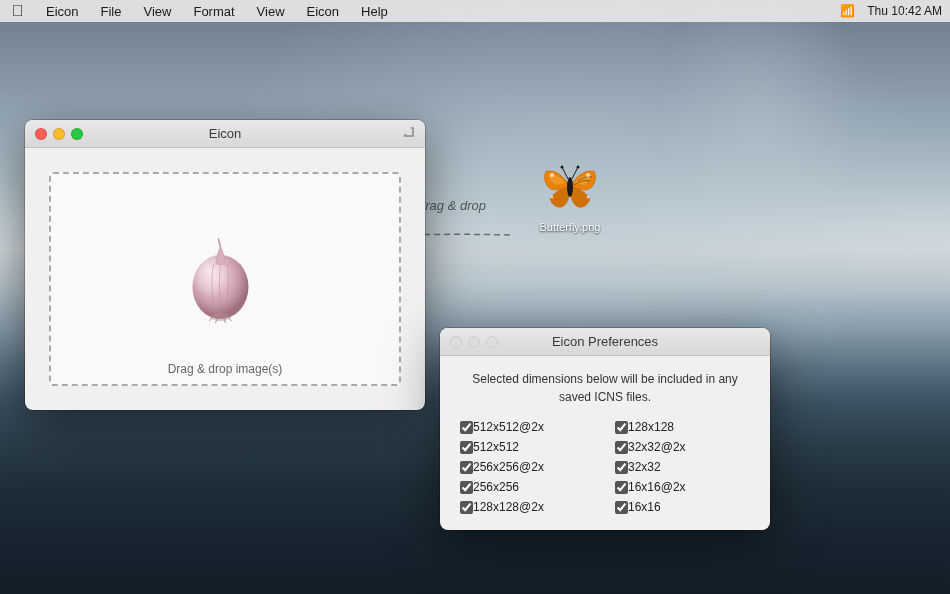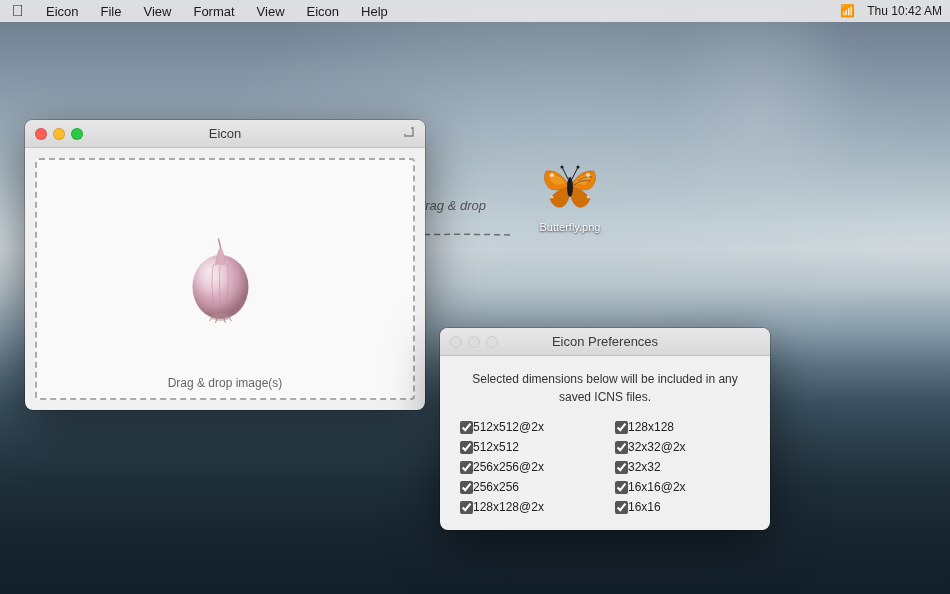--- a/index.html
+++ b/index.html
@@ -131,21 +131,21 @@
       font-size: 10px;
     }
 
     #eicon-content {
       width: 100%;
       height: calc(100% - 28px);
       display: flex;
       flex-direction: column;
       align-items: center;
       justify-content: center;
-      padding: 10px;
+      padding: 24px;
     }
 
     .drop-zone {
       width: 100%;
       flex: 1;
       border: 2px dashed #aaa;
       border-radius: 4px;
       display: flex;
       align-items: center;
       justify-content: center;

